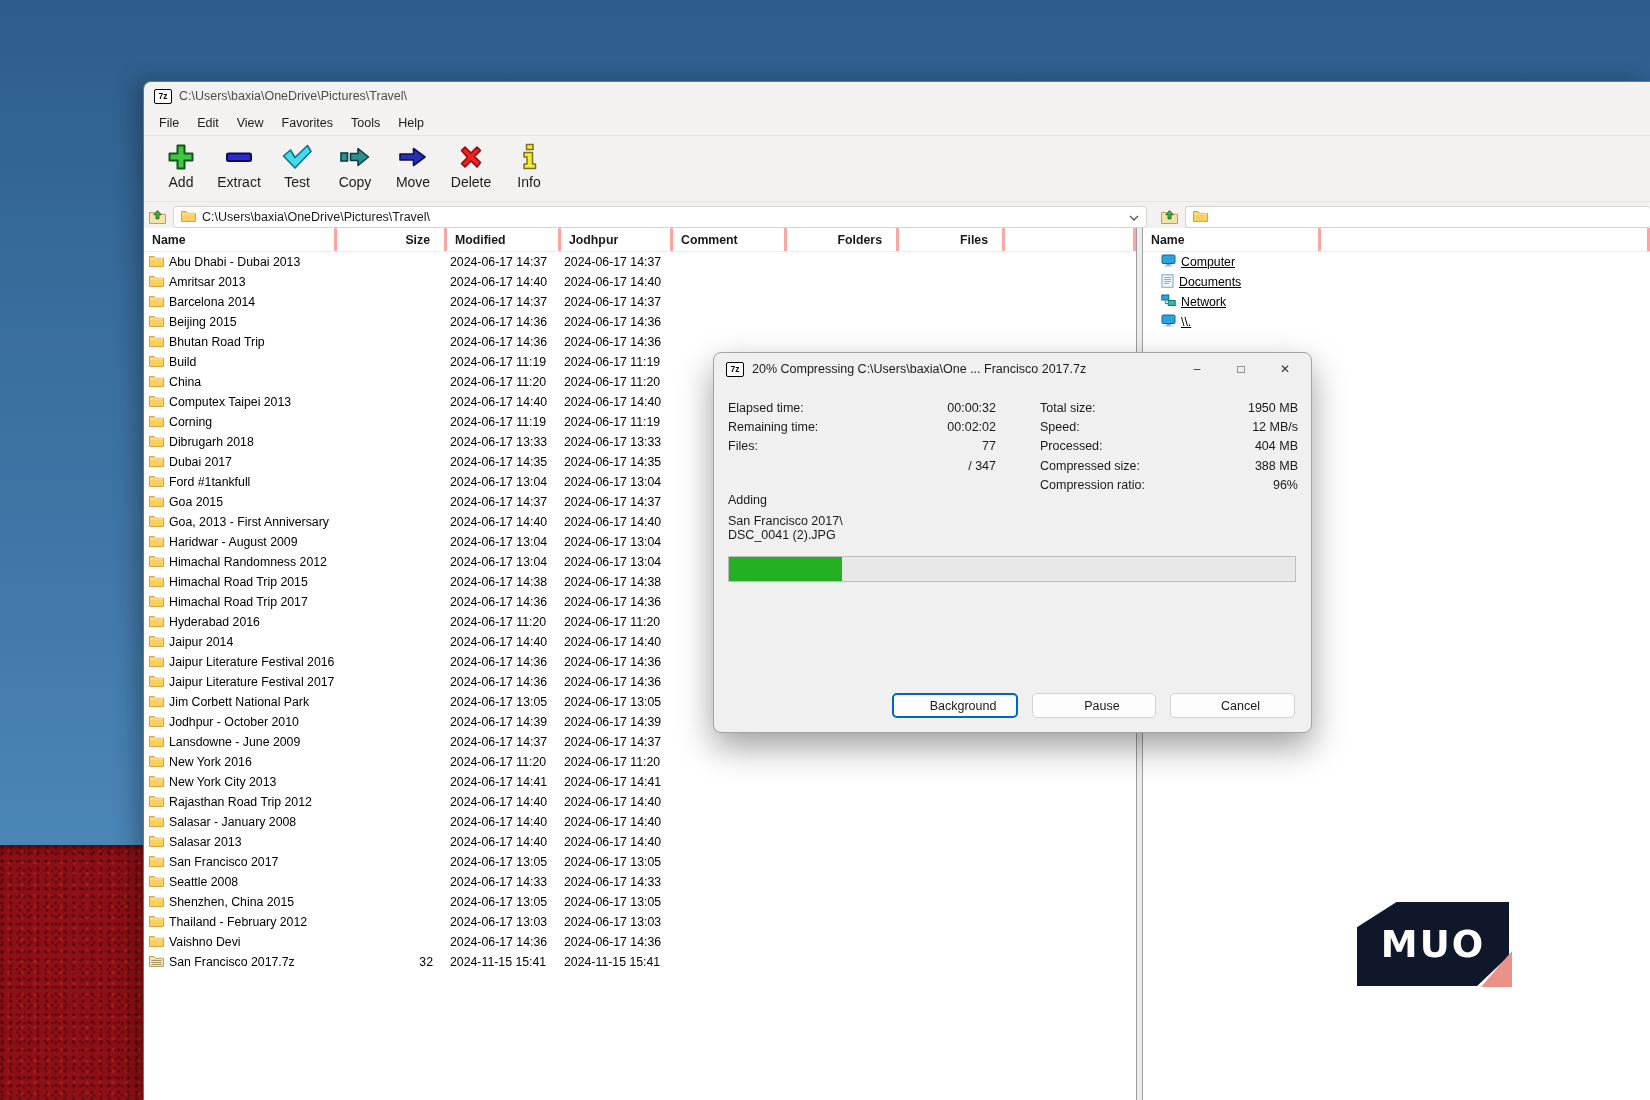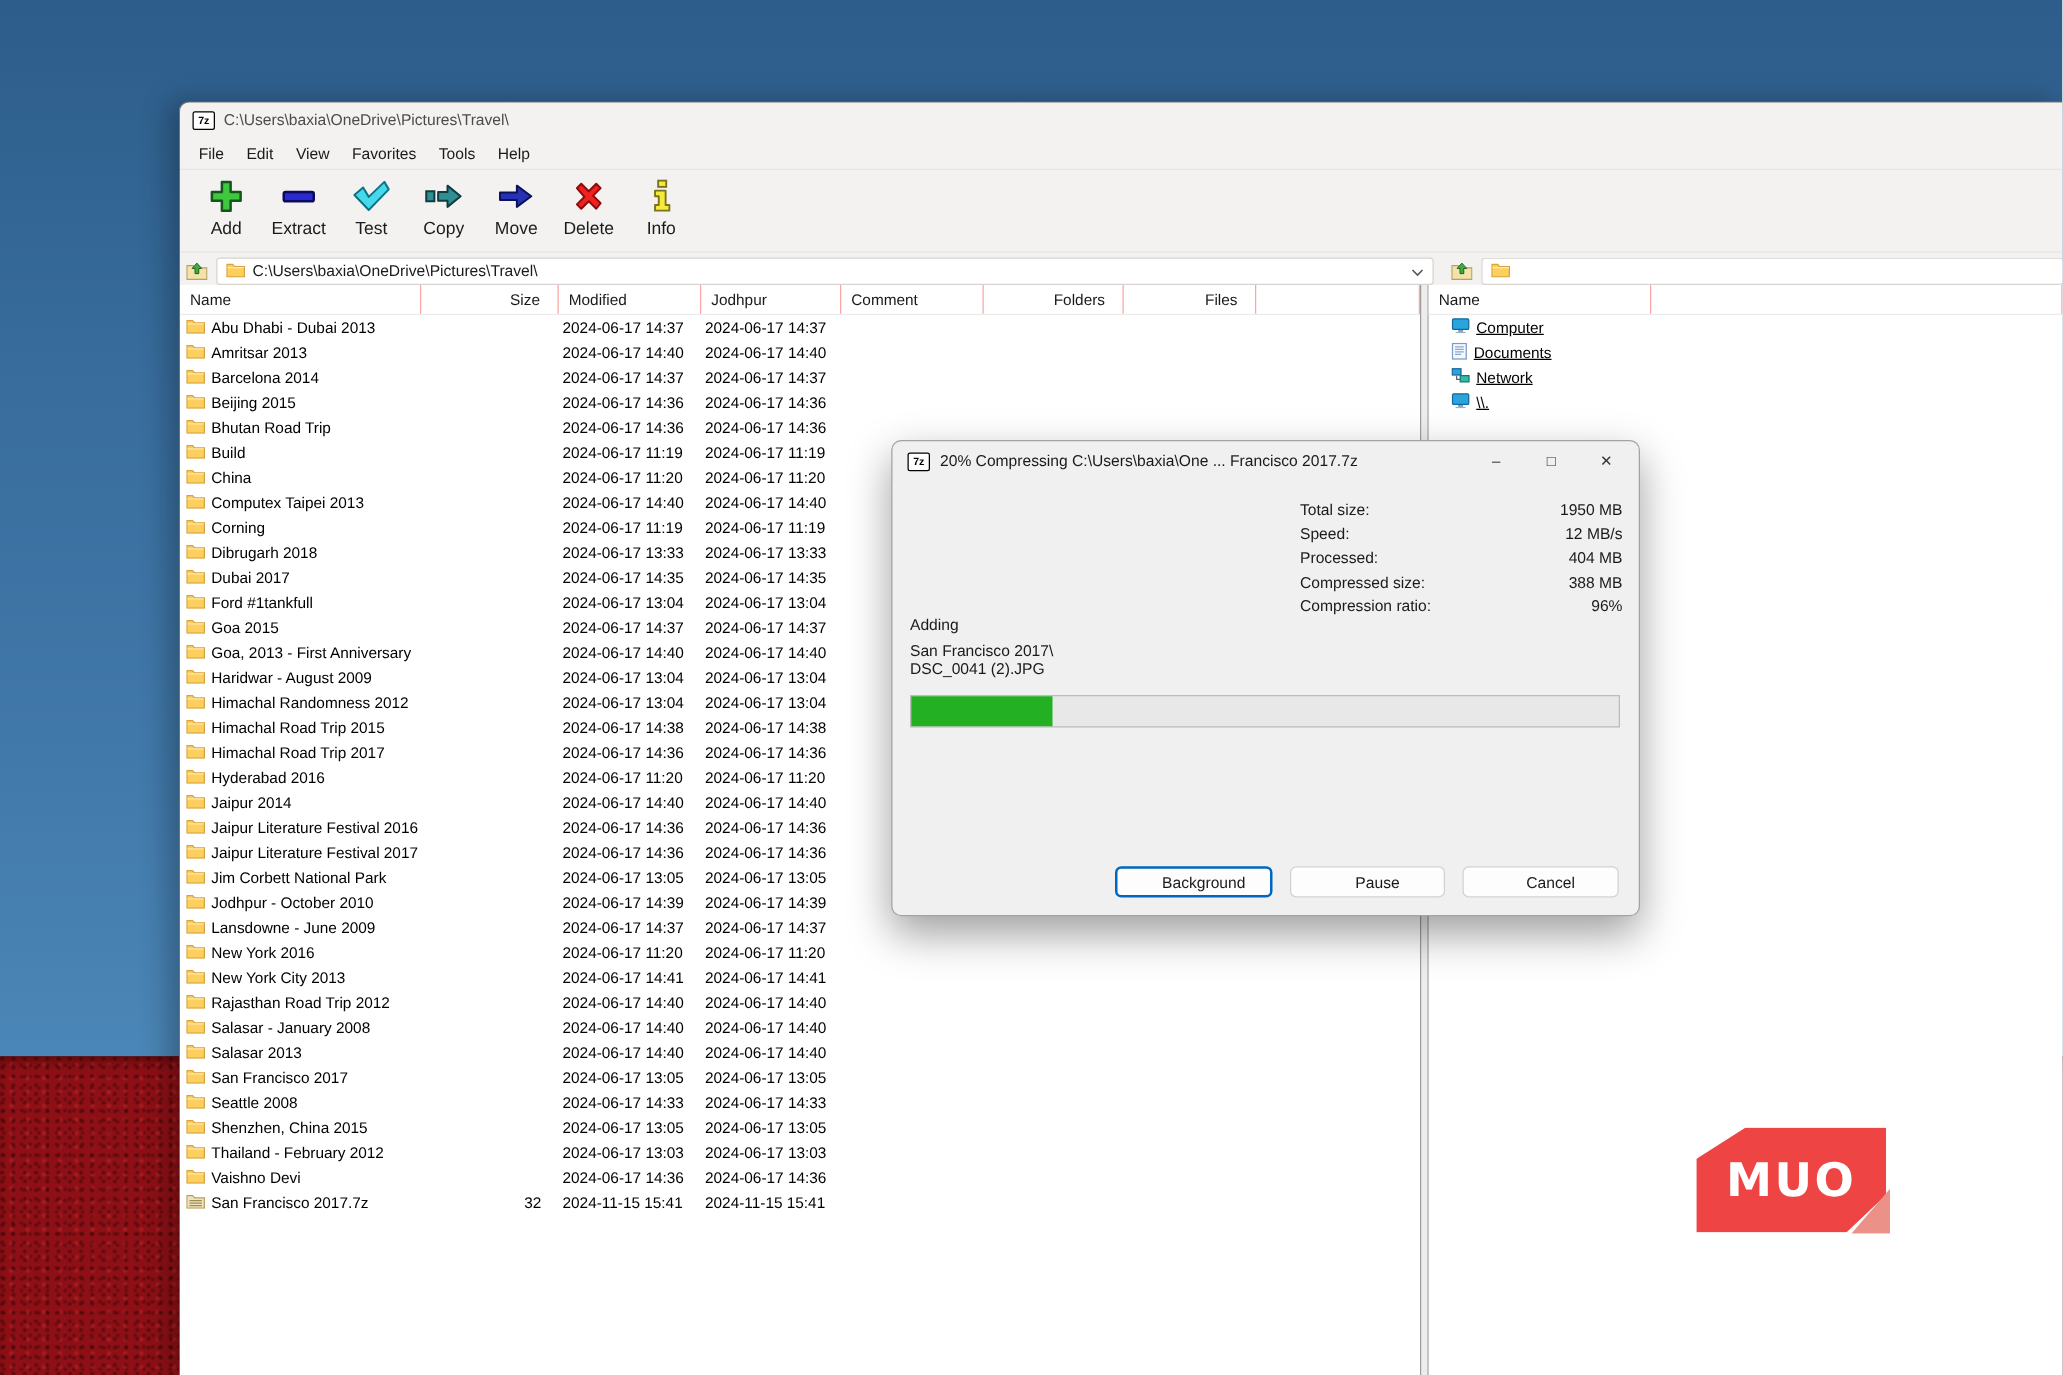--- a/index.html
+++ b/index.html
@@ -55,21 +55,21 @@
     margin-left:3px;height:20px;background:#fff;border:1px solid #d6d3d1;border-radius:3px;
     display:flex;align-items:center;gap:6px;padding:0 7px;flex:1;border-right:none;
   }
   
   .content{position:absolute;top:146px;left:0;right:0;bottom:0;display:flex;}
   .list-left{width:992px;background:#fff;border-right:1px solid #9d9d9d;flex:none;position:relative;}
   .panel-gap{width:5px;background:#efedeb;border-right:1px solid #9d9d9d;flex:none;}
   .list-right{flex:1;background:#fff;position:relative;}
   .grid-cols{display:grid;grid-template-columns:193px 110px 114px 112px 114px 112px 106px 1fr;}
   .hdr-row{height:23px;background:#fff;border-bottom:1px solid #ececec;color:#191919;}
-  .hdr-cell{display:flex;align-items:center;padding:0 8px;border-right:1px solid #fca5a5;font-size:12.3px;overflow:hidden;white-space:nowrap;}
+  .hdr-cell{display:flex;align-items:center;padding:0 8px;border-right:3px solid #fca5a5;font-size:12.3px;overflow:hidden;white-space:nowrap;font-weight:bold;}
   .hdr-cell.right{justify-content:flex-end;padding-right:14px;}
   .file-row{height:20px;align-items:center;font-size:12.3px;color:#000;}
   .cell{overflow:hidden;white-space:nowrap;}
   .c-name{display:flex;align-items:center;gap:5px;padding-left:5px;}
   .c-size{text-align:right;padding-right:14px;}
   .c-date{padding-left:3px;}
   .grid-cols2{display:grid;grid-template-columns:178px 1fr;}
   .item-row{height:20px;display:flex;align-items:center;gap:5px;padding-left:18px;font-size:12.3px;color:#000;text-decoration:underline;}
   
   .dialog{
@@ -856,20 +856,38 @@
 <div class="dialog">
   <div class="dlg-title">
     <span class="sevenzip-badge">7z</span>
     <span>20% Compressing C:\Users\baxia\One ...  Francisco 2017.7z</span>
   </div>
   <div class="dlg-controls">
     <span class="ctrl">–</span>
     <span class="ctrl">□</span>
     <span class="ctrl">✕</span>
   </div>
+  <div class="stats-left" id="statsleft">
+      <div class="stat-row">
+        <span>Elapsed time:</span>
+        <span>00:00:32</span>
+      </div>
+      <div class="stat-row">
+        <span>Remaining time:</span>
+        <span>00:02:02</span>
+      </div>
+      <div class="stat-row">
+        <span>Files:</span>
+        <span>77</span>
+      </div>
+      <div class="stat-row">
+        <span></span>
+        <span>/ 347</span>
+      </div>
+    </div>
   <div class="stats-right" id="statsright">
       <div class="stat-row">
         <span>Total size:</span>
         <span>1950 MB</span>
       </div>
       <div class="stat-row">
         <span>Speed:</span>
         <span>12 MB/s</span>
       </div>
       <div class="stat-row">
@@ -889,16 +907,16 @@
   <div class="file-line1">San Francisco 2017\</div>
   <div class="file-line2">DSC_0041 (2).JPG</div>
   <div class="progress-track">
     <div class="progress-fill" id="progfill" style="width: 20%; background: rgb(35, 177, 35);"></div>
   </div>
   <div class="btn btn-background btn-focused" id="btn0">Background</div>
   <div class="btn btn-pause" id="btn1">Pause</div>
   <div class="btn btn-cancel" id="btn2">Cancel</div>
 </div>
 
-<div class="muo-tag" style="background: #ef4444;">
+<div class="muo-tag" style="background: #0f172a;">
   <span>MUO</span>
 </div>
 <div class="muo-corner" style="background: rgb(236, 145, 136);"></div>
 
 </body></html>

